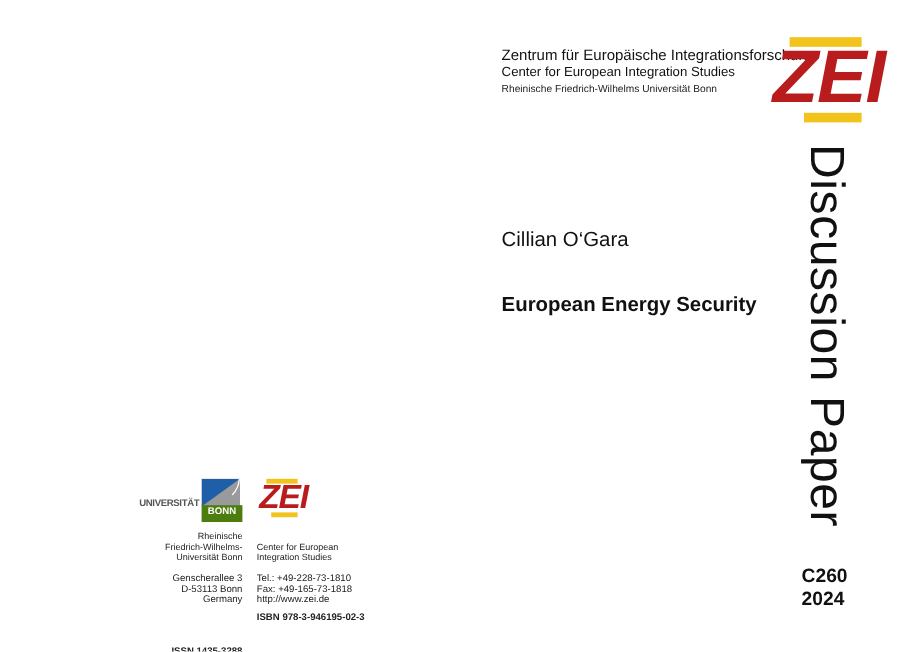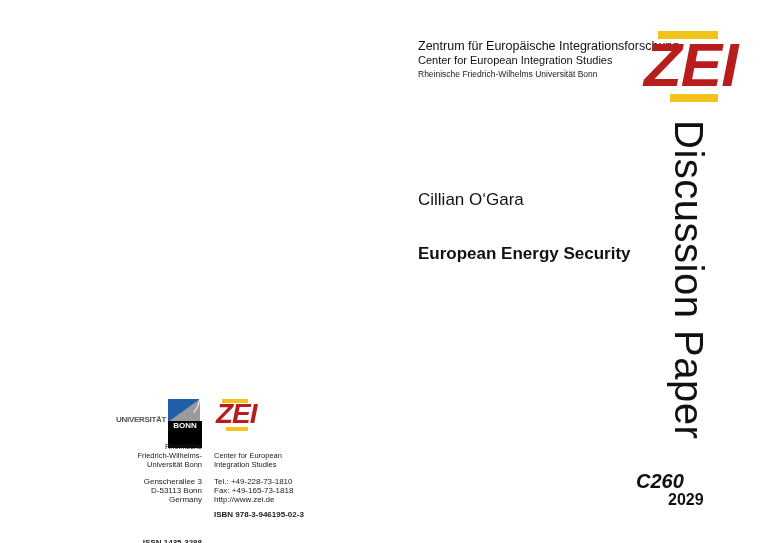--- a/index.html
+++ b/index.html
@@ -18,32 +18,32 @@
   .zei .letters { position:absolute; font-family:"Liberation Sans", sans-serif; font-weight:bold; font-style:italic;
                   color:#b91c1c; letter-spacing:-1px; white-space:nowrap; }
 
   .author { left:418px; top:190px; font-size:17px; white-space:nowrap; }
   .title { left:418px; top:244px; font-size:17px; font-weight:bold; white-space:nowrap; }
 
   .vertical { left:669px; top:120px; width:40px; height:350px; }
   .vertical span { position:absolute; left:40px; top:0; transform-origin:0 0; transform:rotate(90deg);
                    font-size:40px; line-height:40px; white-space:nowrap; letter-spacing:0.5px; color:#111; }
 
-  .code { left:636px; top:471px; font-size:20px; font-weight:bold; line-height:20px;font-style:italic; }
+  .code { left:668px; top:471px; font-size:16px; font-weight:bold; line-height:20px; }
   .year { left:668px; top:490px; font-size:16px; font-weight:bold; line-height:20px; }
 
   
   .uni-logo { left:116px; top:399px; width:86px; height:32px; }
   .uni-square { position:absolute; left:52px; top:0; width:32px; height:23px; background:#9a9a9a; overflow:hidden; }
   .uni-square .blue { position:absolute; left:0; top:0; width:32px; height:23px; background:#1f5fa8;
                       clip-path:polygon(0 0, 100% 0, 100% 0, 0 100%); }
   .uni-square .curve { position:absolute; left:-10px; top:-22px; width:40px; height:40px; border-radius:50%;
                        border:1px solid #fff; border-color:transparent #fff transparent transparent; }
   .uni-text { position:absolute; left:0; top:16px; font-size:8px; font-weight:bold; color:#555; letter-spacing:-0.3px; white-space:nowrap; }
-  .uni-bonn { position:absolute; left:52px; top:22px; width:34px; height:27px; background:#000000; color:#fff;
+  .uni-bonn { position:absolute; left:52px; top:22px; width:34px; height:14px; background:#4d7c0f; color:#fff;
               font-size:8px; font-weight:bold; text-align:center; line-height:10px; }
 
   .small { font-size:7.5px; line-height:9px; color:#222; white-space:nowrap; }
   .right-al { text-align:right; }
   .colL { left:110px; width:92px; }
   .colR { left:214px; }
   .b { font-weight:bold; }
 </style>
 </head>
 <body>
@@ -59,21 +59,21 @@
 </div>
 
 <div class="abs author">Cillian O‘Gara</div>
 <div class="abs title">European Energy Security</div>
 
 <div class="abs vertical">
   <span>Discussion Paper</span>
 </div>
 
 <div class="abs code">C260</div>
-<div class="abs year">2029</div>
+<div class="abs year">2024</div>
 
 <div class="abs uni-logo">
   <div class="uni-square">
     <div class="blue"></div>
     <div class="curve"></div>
   </div>
   <div class="uni-text">UNIVERSITÄT</div>
   <div class="uni-bonn">BONN</div>
 </div>
 

